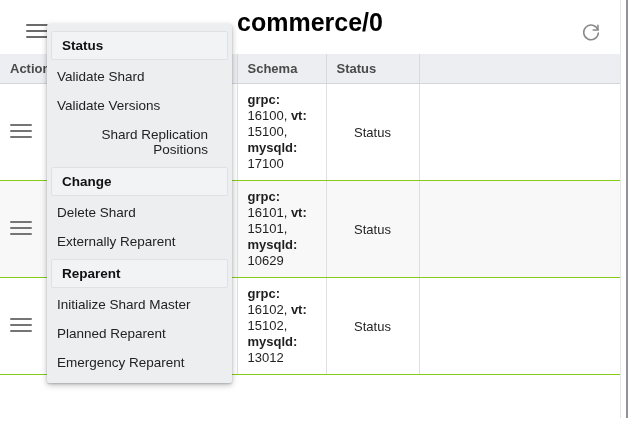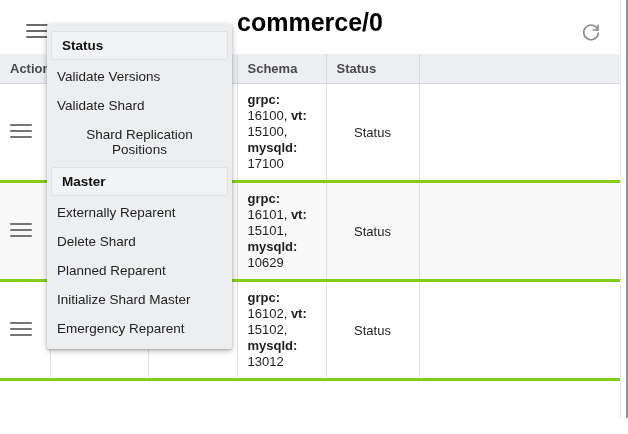--- a/index.html
+++ b/index.html
@@ -116,21 +116,21 @@
     display: inline-block;
     margin-left: 5px;
     position: relative;
     top: 1px;
     line-height: 0;
   }
   .sort-arrows svg { display: block; }
 
   table.shard-table tbody td {
     border-right: 1px solid #dcdfe3;
-    border-bottom: 3px solid #84cc16;
+    border-bottom: 1px solid #84cc16;
     padding: 8px 10px;
     vertical-align: middle;
     font-size: 13px;
     color: #1f1f1f;
     box-sizing: border-box;
     word-wrap: break-word;
     overflow-wrap: break-word;
   }
   table.shard-table tbody td.last-col { border-right: none; }
   table.shard-table tbody tr.odd td { background: #ffffff; }
@@ -207,21 +207,21 @@
   }
   .menu-item {
     padding: 7px 10px 7px 10px;
     font-size: 13.5px;
     color: #222222;
     cursor: pointer;
     line-height: 15px;
     box-sizing: border-box;
   }
   .menu-item.centered {
-    text-align: center;
+    text-align: right;
     line-height: 15px;
     padding-left: 24px;
     padding-right: 24px;
   }
 </style>
 </head>
 <body>
 
 <div id="app">
 
@@ -316,28 +316,29 @@
     </table>
   </div>
 
   <div class="right-gutter">
     <div class="edge-line"></div>
   </div>
 
   <div class="menu-panel">
 
     <div class="menu-section">Status</div>
+    <div class="menu-item">Validate Shard</div>
     <div class="menu-item">Validate Versions</div>
-    <div class="menu-item">Validate Shard</div>
     <div class="menu-item centered">Shard Replication Positions</div>
 
 
-    <div class="menu-section">Master</div>
+    <div class="menu-section">Change</div>
+    <div class="menu-item">Delete Shard</div>
     <div class="menu-item">Externally Reparent</div>
-    <div class="menu-item">Delete Shard</div>
-
+
+    <div class="menu-section">Reparent</div>
+    <div class="menu-item">Initialize Shard Master</div>
     <div class="menu-item">Planned Reparent</div>
-    <div class="menu-item">Initialize Shard Master</div>
     <div class="menu-item">Emergency Reparent</div>
 
   </div>
 
 </div>
 
 </body></html>

